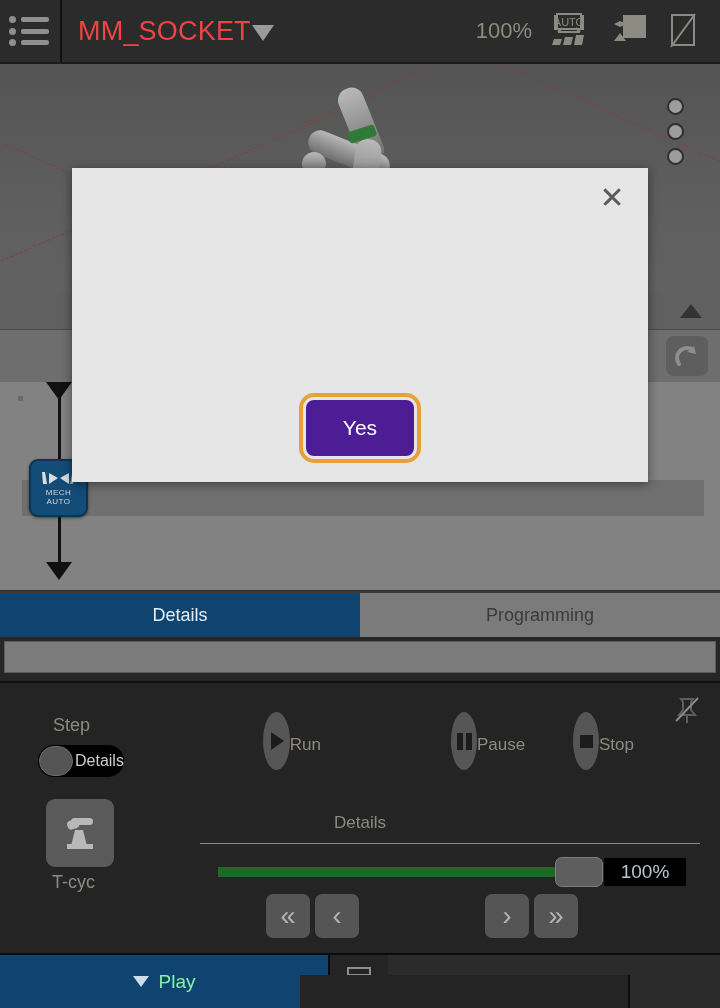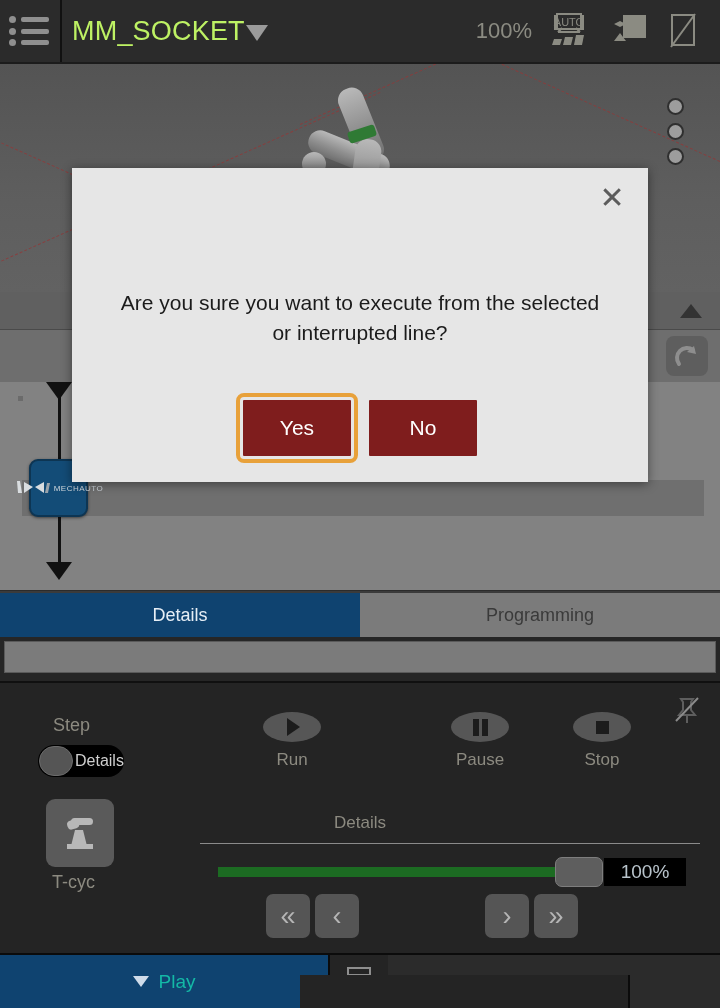--- a/index.html
+++ b/index.html
@@ -21,22 +21,22 @@
     width: 62px; height: 62px;
     display: flex; align-items: center; justify-content: center;
     border-right: 2px solid #111;
   }
   .list-icon { width: 42px; height: 30px; display: flex; flex-direction: column; justify-content: space-between; }
   .list-row { display: flex; align-items: center; gap: 5px; }
   .list-dot { width: 7px; height: 7px; border-radius: 50%; background: #8f8f8f; }
   .list-line { width: 28px; height: 5px; border-radius: 2px; background: #8f8f8f; }
 
   .proj-title {
-    margin-left: 10px;
-    color: #bef264;
+    margin-left: 16px;
+    color: #ef4444;
     font-size: 27px;
     letter-spacing: .2px;
     white-space: nowrap;
     display: flex; align-items: center;
   }
   .caret-down {
     width: 0; height: 0; margin-left: 1px; margin-top: 3px;
     border-left: 11px solid transparent;
     border-right: 11px solid transparent;
     border-top: 16px solid #9a9a9a;
@@ -119,21 +119,21 @@
     border-top: 18px solid #111;
   }
   .tri-down-cap2 {
     position: absolute; left: 46px; top: 562px; width: 0; height: 0;
     border-left: 13px solid transparent; border-right: 13px solid transparent;
     border-top: 18px solid #111;
   }
   .mm-node {
     position: absolute; left: 29px; top: 459px; width: 59px; height: 58px;
     background: #134c77; border: 2px solid #0d3553; border-radius: 9px;
-    display: flex; flex-direction: row; align-items: center; justify-content: center;
+    display: flex; flex-direction: column; align-items: center; justify-content: center;
     box-shadow: 0 1px 3px rgba(0,0,0,.5);
   }
   .mm-logo-glyph { width: 40px; height: 16px; position: relative; margin-bottom: 1px; }
   .mm-text { color: #cfd6dc; font-size: 8px; line-height: 9px; text-align: center; letter-spacing: .5px; }
   .tiny-sq { position: absolute; left: 18px; top: 396px; width: 5px; height: 5px; background: #6b6b6b; }
 
   
   .tabs {
     position: absolute; left: 0; top: 591px; width: 720px; height: 46px;
     display: flex; border-top: 2px solid #3b3b3b;
@@ -173,21 +173,21 @@
   .toggle-text { color: #cfcfcf; font-size: 16px; margin-left: 2px; }
 
   .tcyc-btn {
     position: absolute; left: 46px; top: 799px; width: 68px; height: 68px;
     background: #5a5a5a; border-radius: 9px;
     display: flex; align-items: center; justify-content: center;
   }
   .tcyc-label { position: absolute; left: 52px; top: 872px; color: #8c8a80; font-size: 18px; }
 
   .transport { position: absolute; left: 250px; top: 712px; width: 420px; height: 90px; }
-  .tbtn { position: absolute; width: 58px; height: 58px; display: flex; flex-direction: column; align-items: center; }
+  .tbtn { position: absolute; width: 58px; height: 58px; display: flex; flex-direction: row; align-items: center; }
   .circ {
     width: 58px; height: 58px; border-radius: 50%; background: #565656;
     display: flex; align-items: center; justify-content: center;
   }
   .tlabel { color: #8c8a80; font-size: 17px; margin-top: 8px; }
 
   .ov-title { position: absolute; left: 0; right: 0; top: 813px; text-align: center; color: #8c8a80; font-size: 17px; }
   .ov-rule { position: absolute; left: 200px; top: 843px; width: 500px; height: 1px; background: #8b8b8b; }
 
   .slider-wrap { position: absolute; left: 218px; top: 857px; width: 360px; height: 30px; }
@@ -211,21 +211,21 @@
 
   
   .botnav {
     position: absolute; left: 0; top: 953px; width: 720px; height: 55px;
     display: flex; border-top: 2px solid #0b0b0b;
   }
   .bn {
     display: flex; align-items: center; justify-content: center; gap: 10px;
     font-size: 19px;
   }
-  .bn.play { width: 330px; background: #0f4370; color: #14b8a6; border-right: 2px solid #0b0b0b; }
+  .bn.play { width: 330px; background: #0f4370; color: #86efac; border-right: 2px solid #0b0b0b; }
   .bn.robot { width: 330px; background: #242424; color: #8c8a80; border-right: 2px solid #0b0b0b; }
   .bn.layout { width: 58px; background: #242424; }
   .arrow-dn { width:0;height:0;border-left:8px solid transparent;border-right:8px solid transparent;border-top:11px solid #cfdcea; }
 
   
   .modal {
     position: absolute; left: 72px; top: 168px; width: 576px; height: 314px;
     background: #e6e6e6; z-index: 50;
     box-shadow: 0 2px 10px rgba(0,0,0,.45);
   }
@@ -236,21 +236,21 @@
   }
   .modal-msg {
     position: absolute; left: 40px; right: 40px; top: 120px;
     text-align: center; color: #1b1b1b; font-size: 21px; line-height: 30px;
   }
   .modal-btns {
     position: absolute; left: 0; right: 0; top: 232px;
     display: flex; justify-content: center; gap: 18px;
   }
   .mbtn {
-    width: 108px; height: 56px; border-radius: 1px; background: #7f1d1d;
+    width: 108px; height: 56px; border-radius: 8px; background: #4c1d95;
     color: #fff; font-size: 21px;
     display: flex; align-items: center; justify-content: center;
   }
   .mbtn.focused { outline: 4px solid #e8a13a; outline-offset: 3px; }
 </style>
 </head>
 <body>
 
 <div id="app">
 
@@ -457,20 +457,18 @@
         <line x1="4" y1="10" x2="26" y2="10" stroke="#8e8e8e" stroke-width="2"></line>
         <rect x="9" y="17" width="12" height="11" fill="none" stroke="#8e8e8e" stroke-width="2"></rect>
         <rect x="5" y="16" width="4" height="4" fill="#8e8e8e"></rect>
         <rect x="21" y="16" width="4" height="4" fill="#8e8e8e"></rect>
       </svg>
     </div>
   </div>
 
   <div class="modal">
     <div class="modal-close">✕</div>
-    <div class="modal-msg">Are you sure you want to execute from the selected or interrupted line?</div>
     <div class="modal-btns">
       <div class="mbtn focused">Yes</div>
-      <div class="mbtn">No</div>
     </div>
   </div>
 
 </div>
 
 </body></html>

